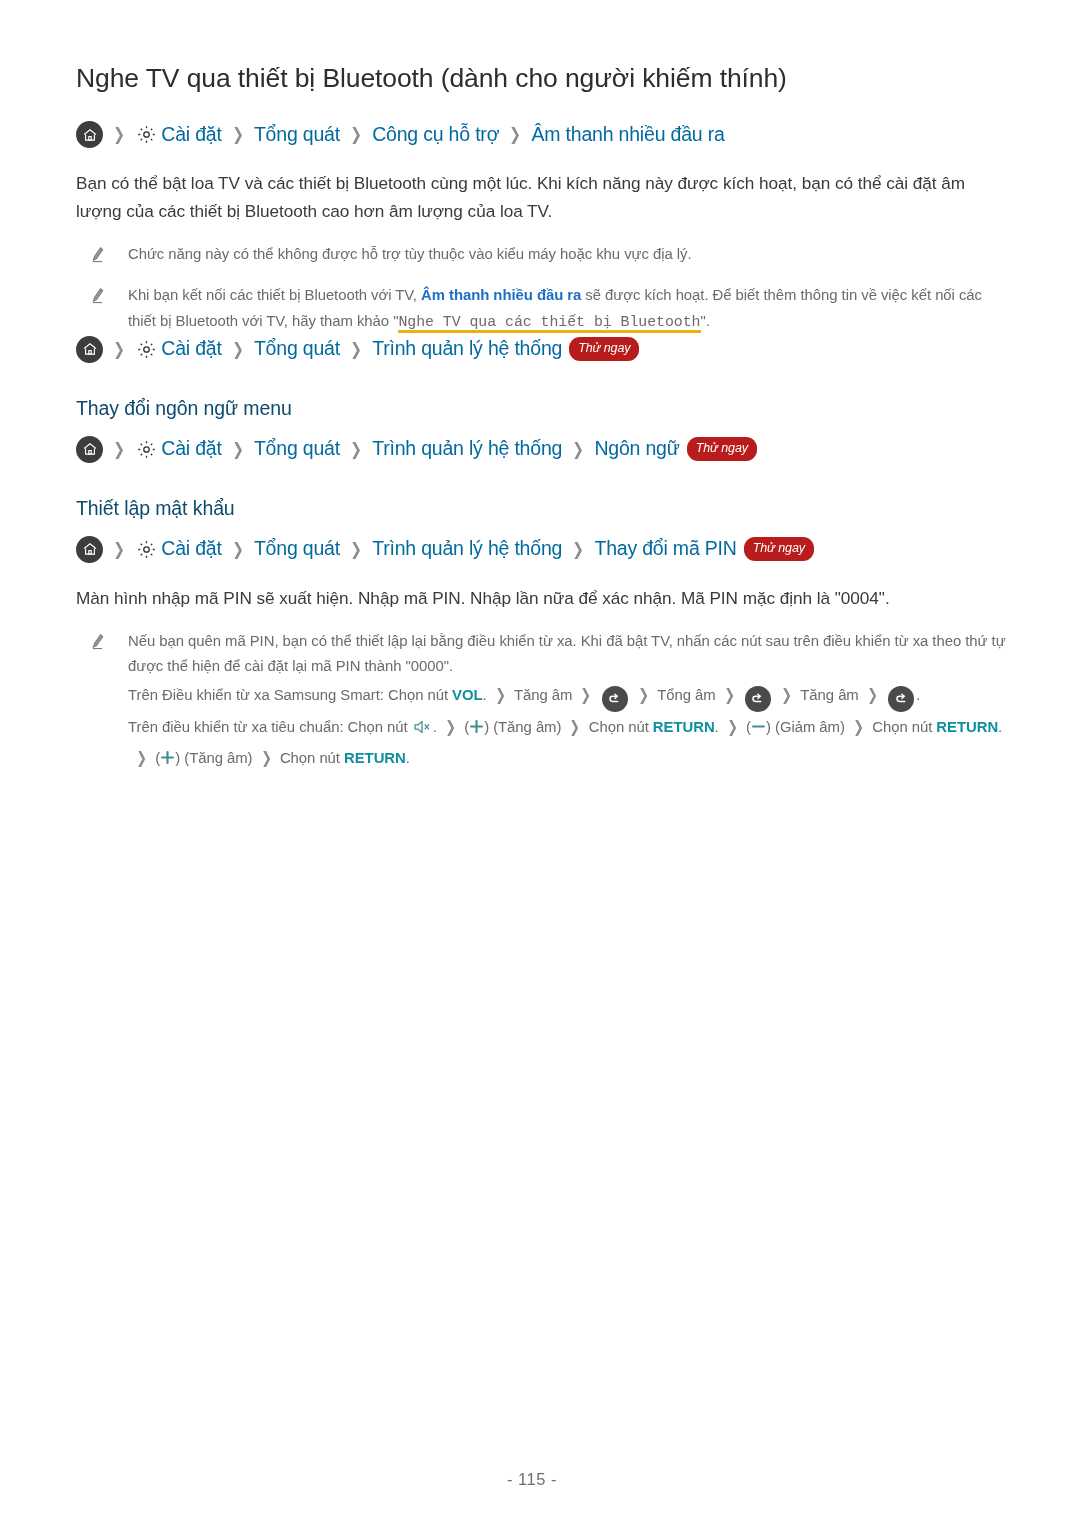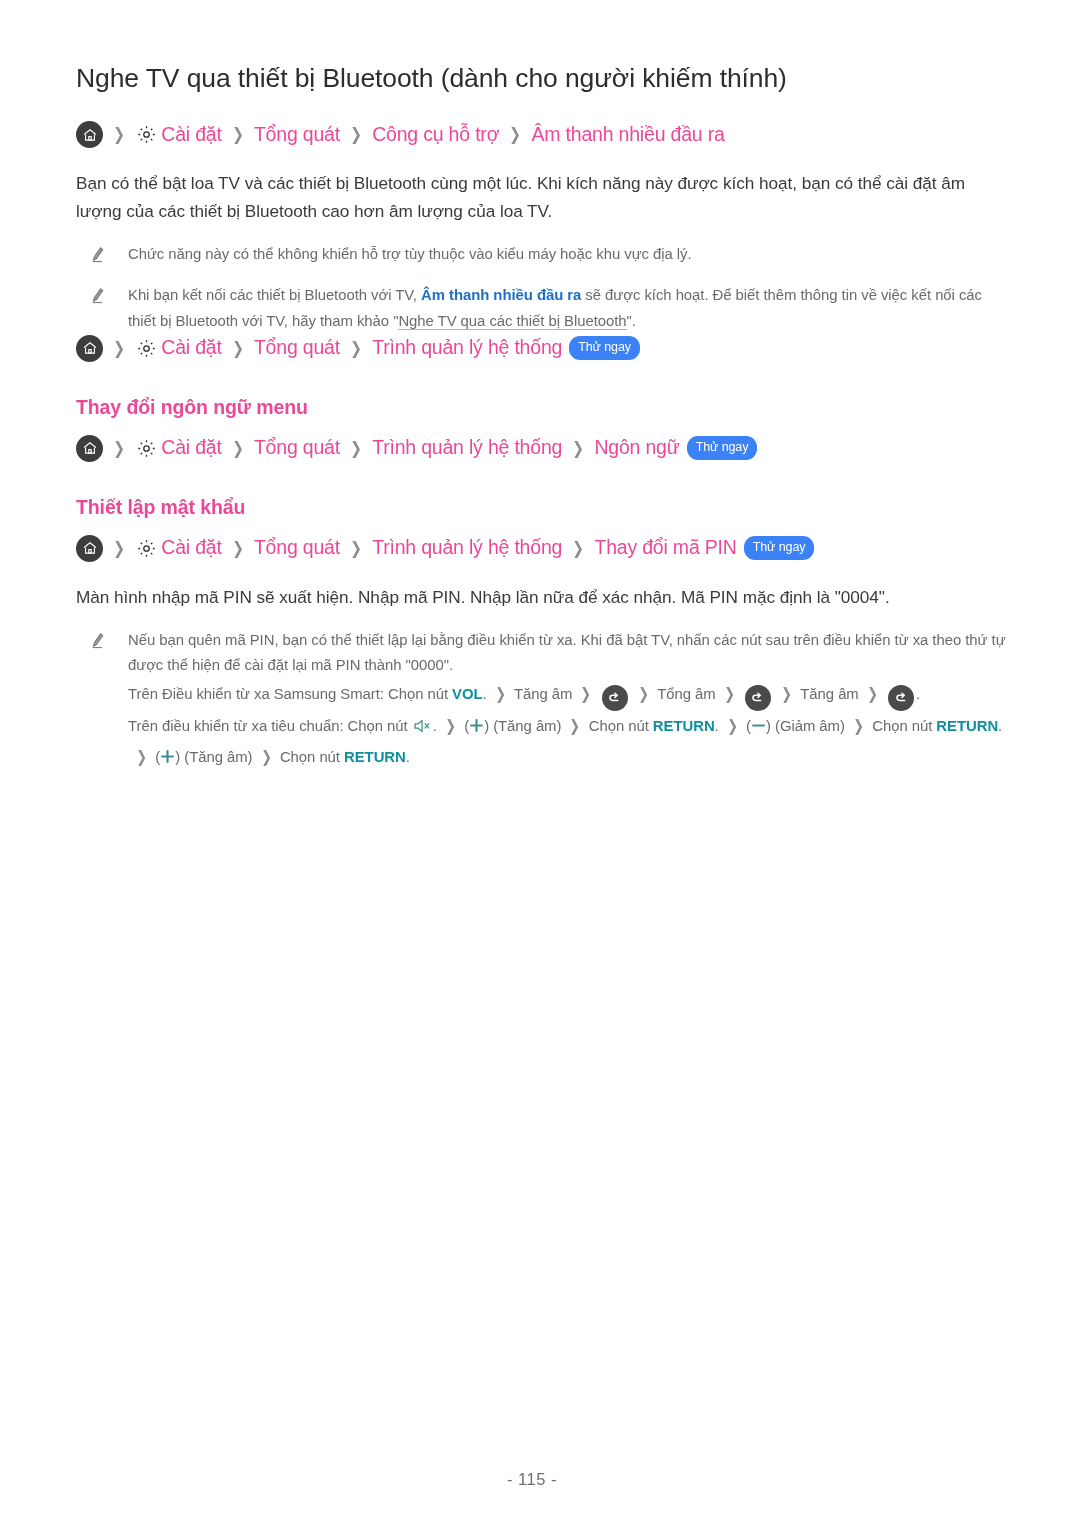--- a/index.html
+++ b/index.html
@@ -31,38 +31,38 @@
     letter-spacing: -0.1px;
     line-height: 1.25;
   }
   h1.doc-h1.second {
     margin-top: 74px;
     margin-bottom: 24px;
     font-size: 26.5px;
   }
   h2.doc-h2 {
     font-size: 19.5px;
-    font-weight: 700;
-    color: #ec4899;
+    font-weight: 400;
+    color: #0c4a6e;
     margin: 34px 0 16px 0;
     letter-spacing: -0.1px;
   }
 
   
   .breadcrumb {
     display: flex;
     align-items: center;
     flex-wrap: wrap;
     gap: 0px;
     margin: 0 0 22px 0;
     font-size: 19.5px;
     line-height: 1;
   }
   .breadcrumb .crumb {
-    color: #ec4899;
+    color: #0369a1;
     white-space: nowrap;
     letter-spacing: -0.2px;
   }
   .breadcrumb .sep {
     color: #8d8d8d;
     font-size: 17px;
     padding: 0 9px;
     font-weight: 300;
     display: inline-block;
     transform: scaleX(0.82);
@@ -82,30 +82,31 @@
     display: inline-flex;
     align-items: center;
     justify-content: center;
     margin-right: 4px;
     flex: none;
   }
   .gear-icon svg { display: block; }
 
   .try-badge {
     display: inline-block;
-    background: #3b82f6;
+    background: #b91c1c;
     color: #ffffff;
     font-size: 12.5px;
     line-height: 1;
     padding: 5px 9px 6px 9px;
     border-radius: 11px;
     margin-left: 7px;
     letter-spacing: -0.1px;
     vertical-align: 3px;
     white-space: nowrap;
+    font-style: italic;
   }
 
   
   p.body {
     font-size: 17.2px;
     line-height: 1.62;
     color: #3a3a3a;
     margin: 0 0 10px 0;
     max-width: 918px;
     letter-spacing: -0.05px;
@@ -131,22 +132,23 @@
     line-height: 1.72;
     color: #6b6b6b;
     max-width: 880px;
     letter-spacing: -0.05px;
   }
   .note .note-body .lnk {
     color: #1d6fc4;
     font-weight: 600;
   }
   .note .note-body .ref {
-    border-bottom: 1px solid #eab308;
+    border-bottom: 3px solid #eab308;
     color: #6b6b6b;
+    font-family: Liberation Mono, monospace;
   }
 
   
   .seq {
     font-size: 14.9px;
     line-height: 1.9;
     color: #6b6b6b;
     letter-spacing: -0.05px;
   }
   .seq .kw {
@@ -231,21 +233,21 @@
 
   <p class="body">Bạn có thể bật loa TV và các thiết bị Bluetooth cùng một lúc. Khi kích năng này được kích hoạt, bạn có thể cài đặt âm lượng của các thiết bị Bluetooth cao hơn âm lượng của loa TV.</p>
 
   <div class="note">
     <span class="pencil">
       <svg width="15" height="17" viewBox="0 0 16 20" fill="none" stroke="#8d8d8d" stroke-width="1.3">
         <path d="M11.6 2.2 4.3 12.6l-1.1 4 3.6-1.9 7.3-10.4z" fill="#9a9a9a" stroke="#7d7d7d"></path>
         <path d="M2.6 18.3h10.8" stroke="#7d7d7d"></path>
       </svg>
     </span>
-    <div class="note-body">Chức năng này có thể không khiển hỗ trợ tùy thuộc vào kiểu máy hoặc khu vực địa lý.</div>
+    <div class="note-body">Chức năng này có thể không được hỗ trợ tùy thuộc vào kiểu máy hoặc khu vực địa lý.</div>
   </div>
 
   <div class="note">
     <span class="pencil">
       <svg width="15" height="17" viewBox="0 0 16 20" fill="none" stroke="#8d8d8d" stroke-width="1.3">
         <path d="M11.6 2.2 4.3 12.6l-1.1 4 3.6-1.9 7.3-10.4z" fill="#9a9a9a" stroke="#7d7d7d"></path>
         <path d="M2.6 18.3h10.8" stroke="#7d7d7d"></path>
       </svg>
     </span>
     <div class="note-body">

